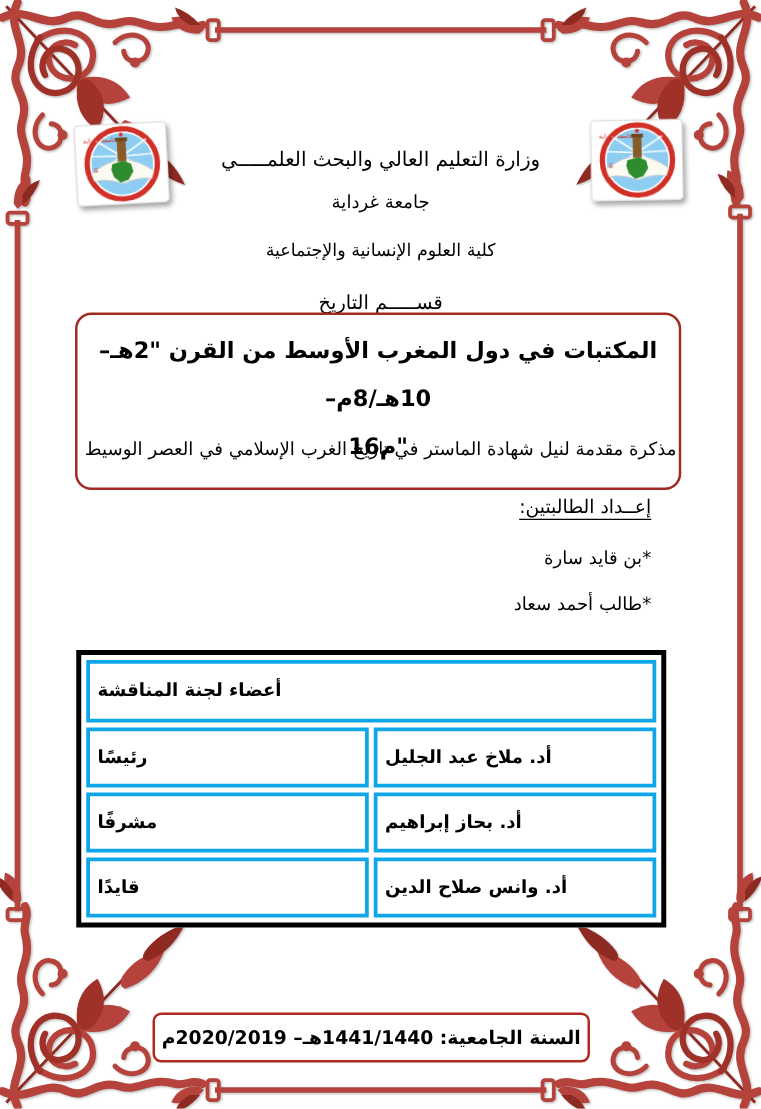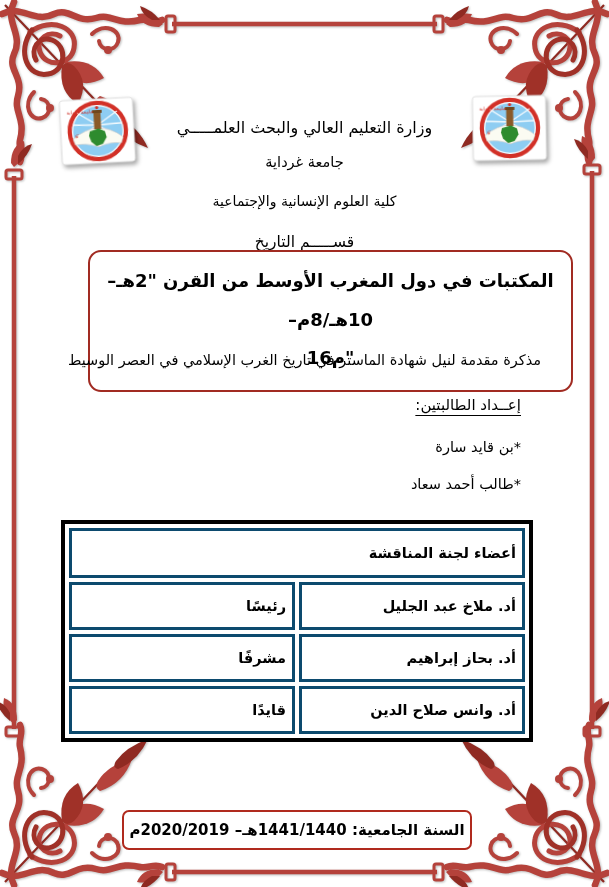--- a/index.html
+++ b/index.html
@@ -20,37 +20,37 @@
   .hdr{position:absolute;left:70px;right:70px;text-align:center;z-index:1;margin:14px;}
   .ministry{top:104px;font-size:16px;}
   .university{top:140px;font-size:14.5px;}
   .faculty{top:179px;font-size:14px;}
   .department{top:219px;font-size:15.5px;}
 
   
   .title-box{position:absolute;z-index:1;left:60px;top:250px;width:485px;
              border:2.2px solid #a12b22;border-radius:13px;background:#fff;
              padding:10px 14px 12px;box-sizing:border-box;text-align:center;
-             font-weight:bold;font-size:18px;line-height:2.15;margin-left:28px;}
+             font-weight:bold;font-size:18px;line-height:2.15;}
   .ltr{direction:ltr;unicode-bidi:isolate;}
 
   .subtitle{position:absolute;z-index:1;left:40px;right:40px;top:352px;margin:0;
             text-align:center;font-size:14.5px;}
 
   
   .authors{position:absolute;z-index:1;top:396px;right:88px;text-align:right;}
   .supervision{position:absolute;z-index:1;top:396px;left:62px;width:150px;text-align:center;}
   .col-label{margin:0 0 25px;font-size:15px;text-decoration:underline;text-underline-offset:5px;}
   .person{margin:0 0 21px;font-size:14.5px;}
 
   
   .committee{position:absolute;z-index:1;top:520px;right:76px;width:472px;
              border-collapse:separate;border-spacing:4px;
              border:4px solid #000;background:#fff;table-layout:fixed;}
-  .committee td{border:3px solid #0c4a6e;text-align:right;vertical-align:middle;
+  .committee td{border:3px solid #0ea5e9;text-align:left;vertical-align:middle;
                 font-weight:bold;font-size:14.5px;height:38px;padding:2px 6px;}
   .committee .hd-cell{height:40px;}
 
   
   .year-box{position:absolute;z-index:1;left:122px;top:810px;width:346px;height:36px;
             border:2.4px solid #b02a1e;border-radius:7px;background:#fff;
             display:flex;align-items:center;justify-content:center;
             font-weight:bold;font-size:15px;}
 </style>
 </head>

